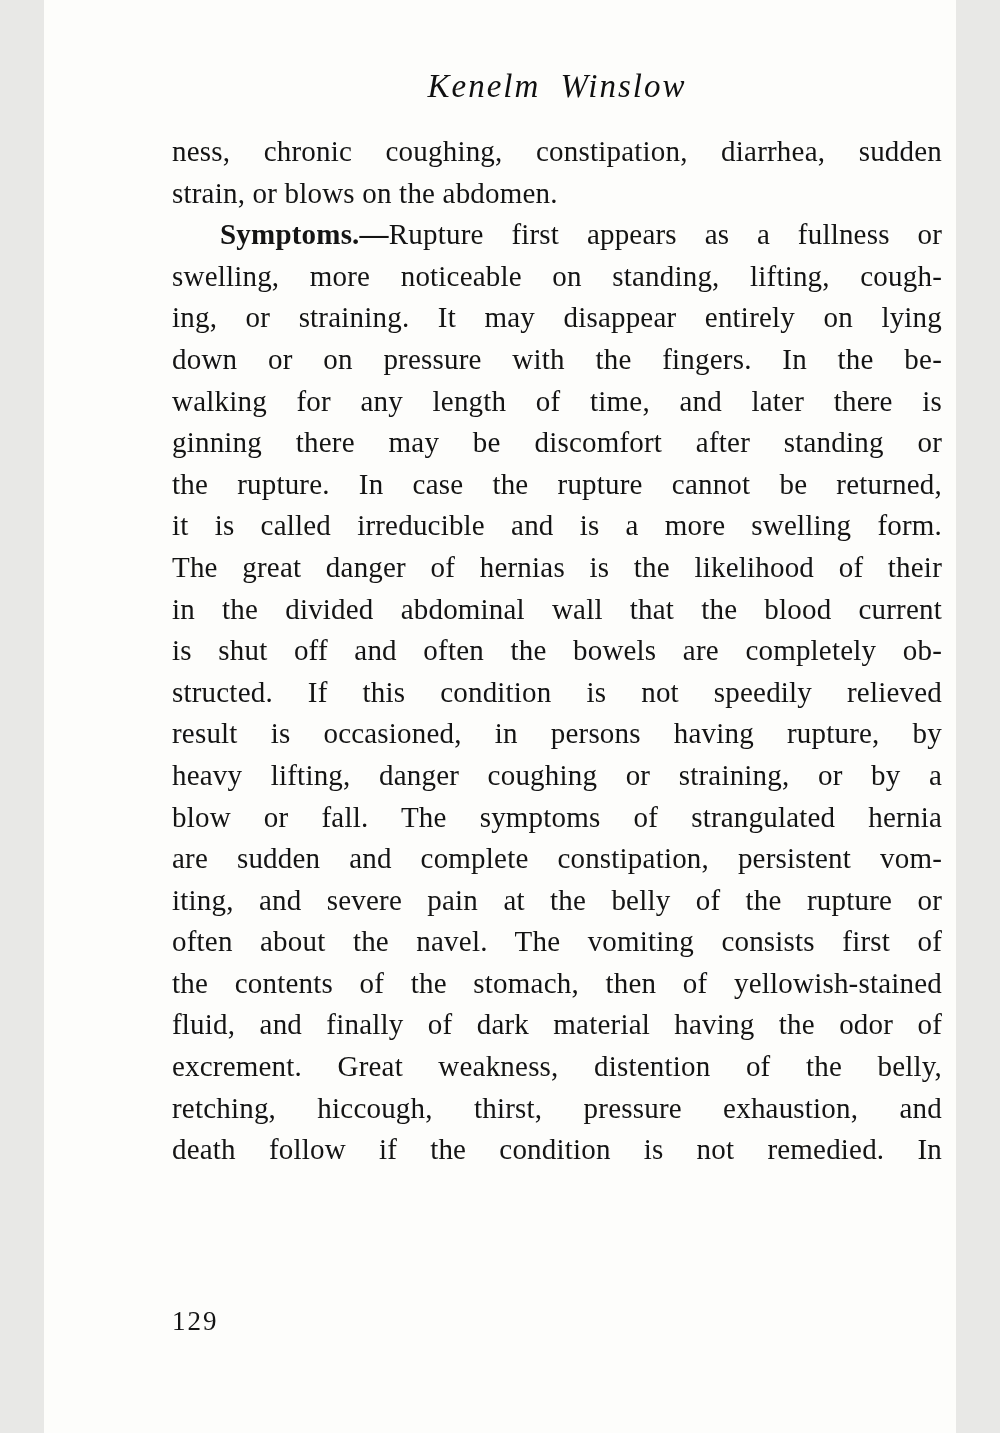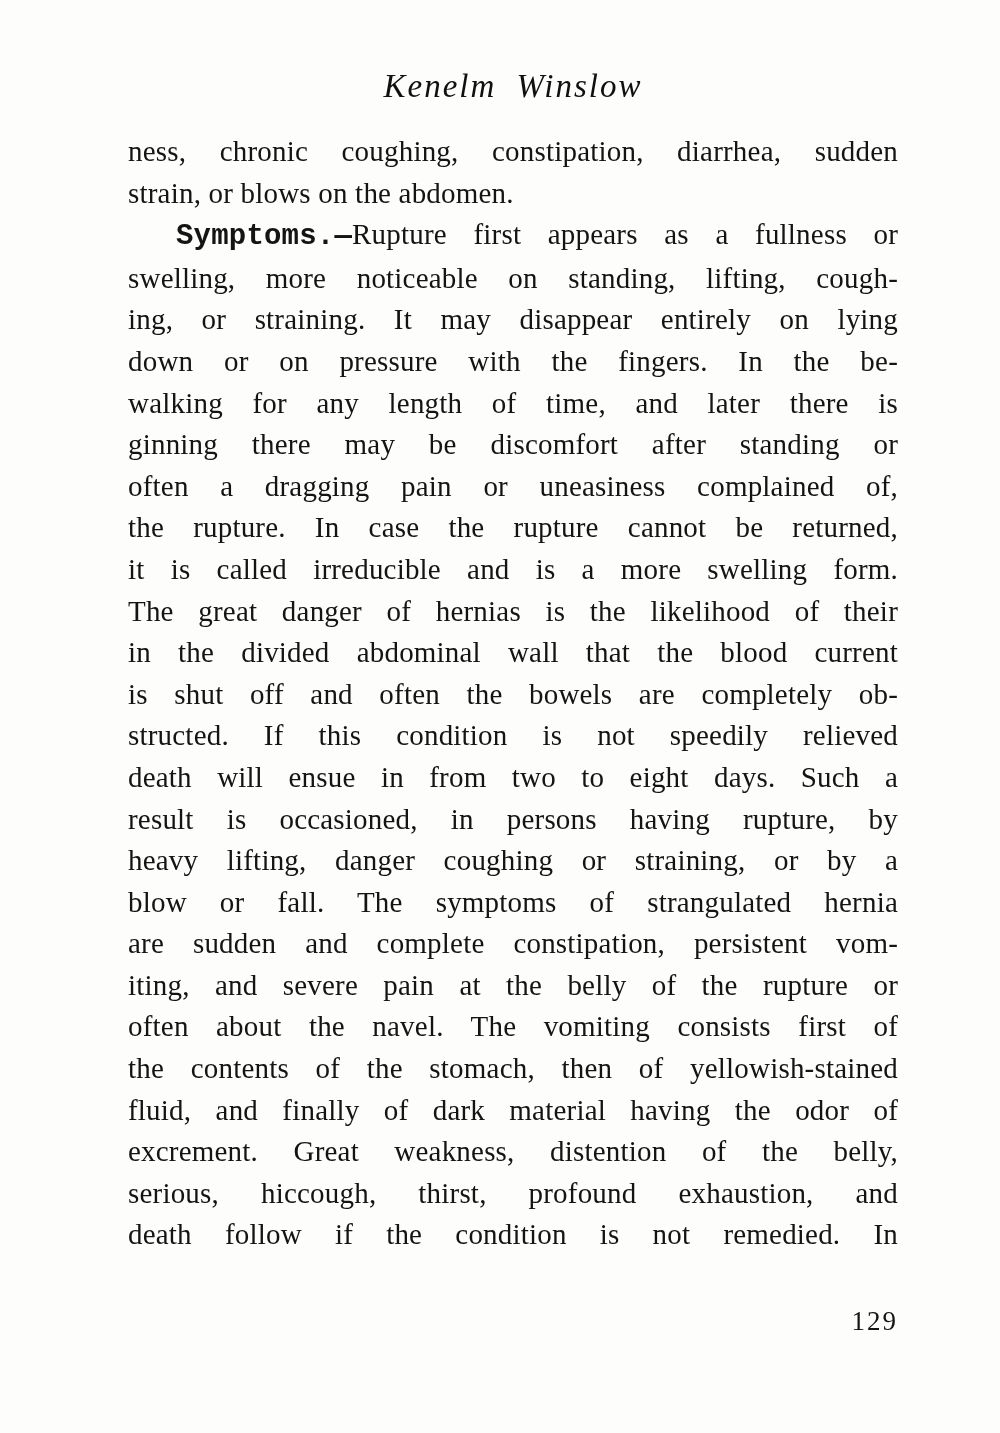--- a/index.html
+++ b/index.html
@@ -2,21 +2,21 @@
 <html><head>
 <meta charset="utf-8">
 <style>
   html, body {
     margin: 0;
     padding: 0;
     background: #e8e8e6;
   }
   .page {
     position: relative;
-    width: 1000px;
+    width: 912px;
     height: 1433px;
     margin: 0 auto;
     background: #fdfdfb;
     color: #141414;
     font-family: "Liberation Serif", "DejaVu Serif", serif;
     overflow: hidden;
   }
   .running-header {
     position: absolute;
     top: 68px;
@@ -45,63 +45,60 @@
     color: #141414;
   }
   .line.just {
     text-align-last: justify;
   }
   .line.indent {
     text-indent: 48px;
   }
   .line b {
     font-weight: 700;
-    font-family: Liberation Mono, monospace;
   }
   .page-number {
     position: absolute;
     top: 1306px;
     left: 128px;
     width: 770px;
-    text-align: right;
+    text-align: left;
     font-size: 27px;
     letter-spacing: 2px;
     color: #141414;
   }
 </style>
 </head>
 <body>
 
 <div class="page">
   <div class="running-header">Kenelm Winslow</div>
 
   <div class="body-text">
       <div class="line just">ness, chronic coughing, constipation, diarrhea, sudden</div>
       <div class="line">strain, or blows on the abdomen.</div>
       <div class="line just indent"><b>Symptoms.—</b>Rupture first appears as a fullness or</div>
       <div class="line just">swelling, more noticeable on standing, lifting, cough-</div>
       <div class="line just">ing, or straining.  It may disappear entirely on lying</div>
       <div class="line just">down or on pressure with the fingers.  In the be-</div>
       <div class="line just">walking for any length of time, and later there is</div>
       <div class="line just">ginning there may be discomfort after standing or</div>
-      <div class="line just">often a dragging pain or uneasiness complained of,</div>
       <div class="line just">the rupture.  In case the rupture cannot be returned,</div>
       <div class="line just">it is called irreducible and is a more swelling form.</div>
       <div class="line just">The great danger of hernias is the likelihood of their</div>
       <div class="line just">in the divided abdominal wall that the blood current</div>
       <div class="line just">is shut off and often the bowels are completely ob-</div>
       <div class="line just">structed.  If this condition is not speedily relieved</div>
-      <div class="line just">death will ensue in from two to eight days.  Such a</div>
       <div class="line just">result is occasioned, in persons having rupture, by</div>
       <div class="line just">heavy lifting, danger coughing or straining, or by a</div>
       <div class="line just">blow or fall.  The symptoms of strangulated hernia</div>
       <div class="line just">are sudden and complete constipation, persistent vom-</div>
       <div class="line just">iting, and severe pain at the belly of the rupture or</div>
       <div class="line just">often about the navel.  The vomiting consists first of</div>
       <div class="line just">the contents of the stomach, then of yellowish-stained</div>
       <div class="line just">fluid, and finally of dark material having the odor of</div>
       <div class="line just">excrement.  Great weakness, distention of the belly,</div>
-      <div class="line just">serious, hiccough, thirst, profound exhaustion, and</div>
+      <div class="line just">retching, hiccough, thirst, pressure exhaustion, and</div>
       <div class="line just">death follow if the condition is not remedied.  In</div>
     </div>
 
   <div class="page-number">129</div>
 </div>
 
 </body></html>

